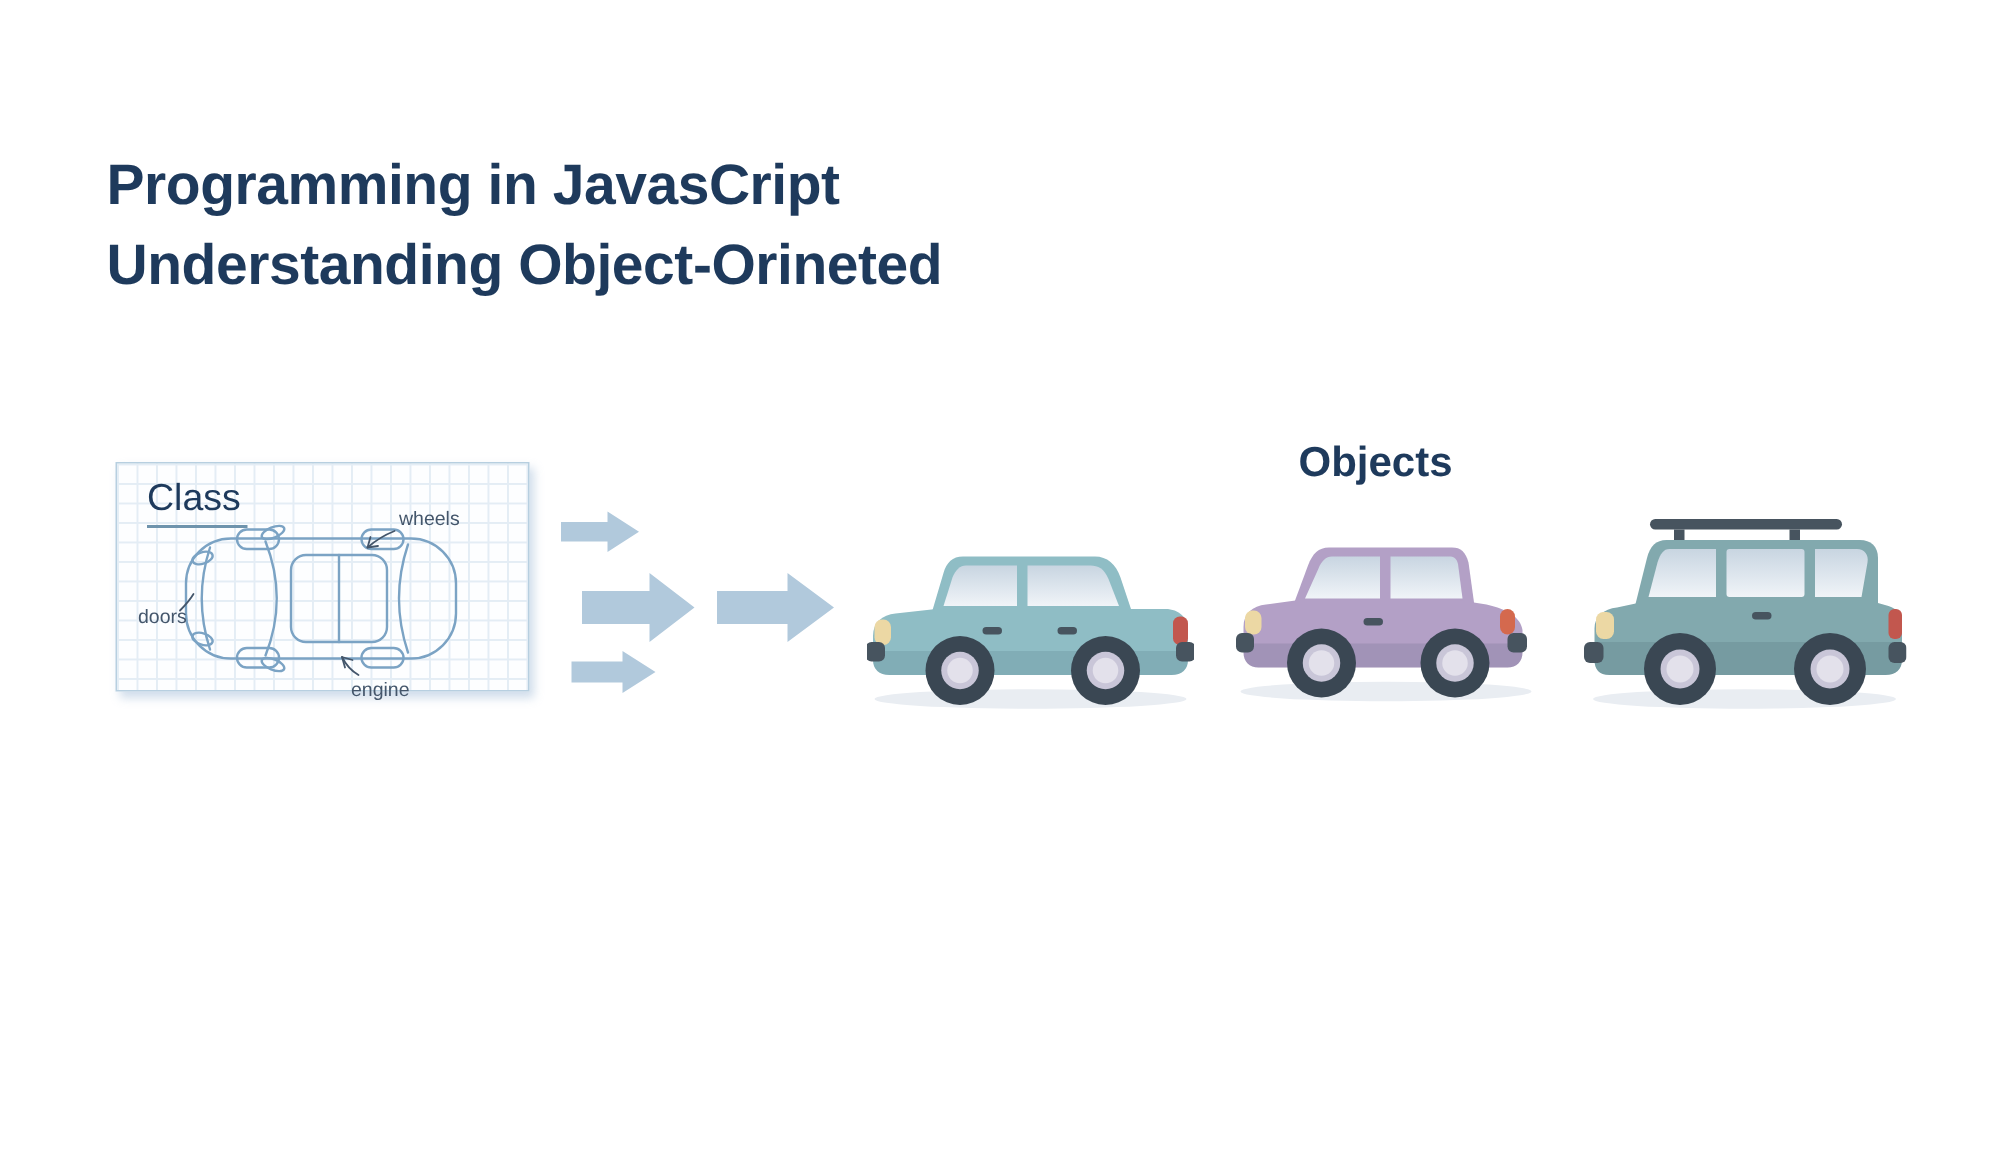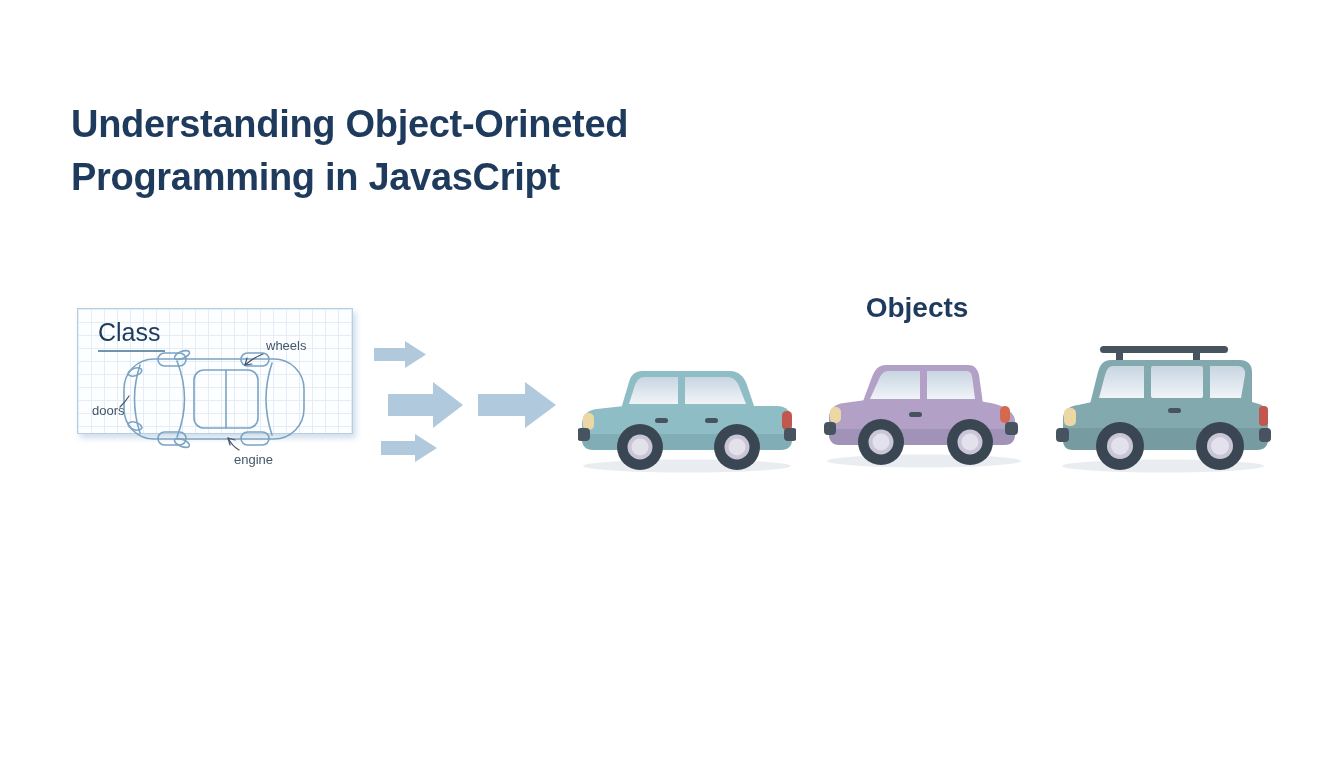--- a/index.html
+++ b/index.html
@@ -25,21 +25,21 @@
     color: var(--navy, #1e3a5c);
   }
   .title div { white-space: nowrap; }
 
   
   .class-box {
     position: absolute;
     left: 77px;
     top: 308px;
     width: 276px;
-    height: 126px;
+    height: 153px;
     box-sizing: border-box;
     border: 1.5px solid var(--box-border, #b7cfe0);
     background-color: #fdfeff;
     background-image:
       linear-gradient(var(--grid, #e4edf5) 1px, transparent 1px),
       linear-gradient(90deg, var(--grid, #e4edf5) 1px, transparent 1px);
     background-size: 13px 13px;
     box-shadow: 3px 4px 6px rgba(150, 180, 210, 0.45);
     padding-left: 19px;
   }
@@ -92,22 +92,22 @@
   .body2 { fill: var(--car2-body, #b3a0c6); }
   .body3 { fill: var(--car3-body, #82a9ae); }
   .lower-shade { fill: rgba(30, 60, 72, 0.12); }
 </style>
 </head>
 <body>
 
 <div class="stage">
 
   <h1 class="title">
+    <div>Programming in JavasCript</div>
     <div>Understanding Object-Orineted</div>
-    <div>Programming in JavasCript</div>
   </h1>
 
   <div class="class-box">
     <div class="class-label">Class</div>
     <svg width="276" height="177" viewBox="0 0 276 177">
 
       <g class="sketch">
         <rect x="80" y="44" width="28" height="13" rx="6.5"></rect>
         <rect x="163" y="44" width="28" height="13" rx="6.5"></rect>
         <rect x="80" y="123" width="28" height="13" rx="6.5"></rect>

